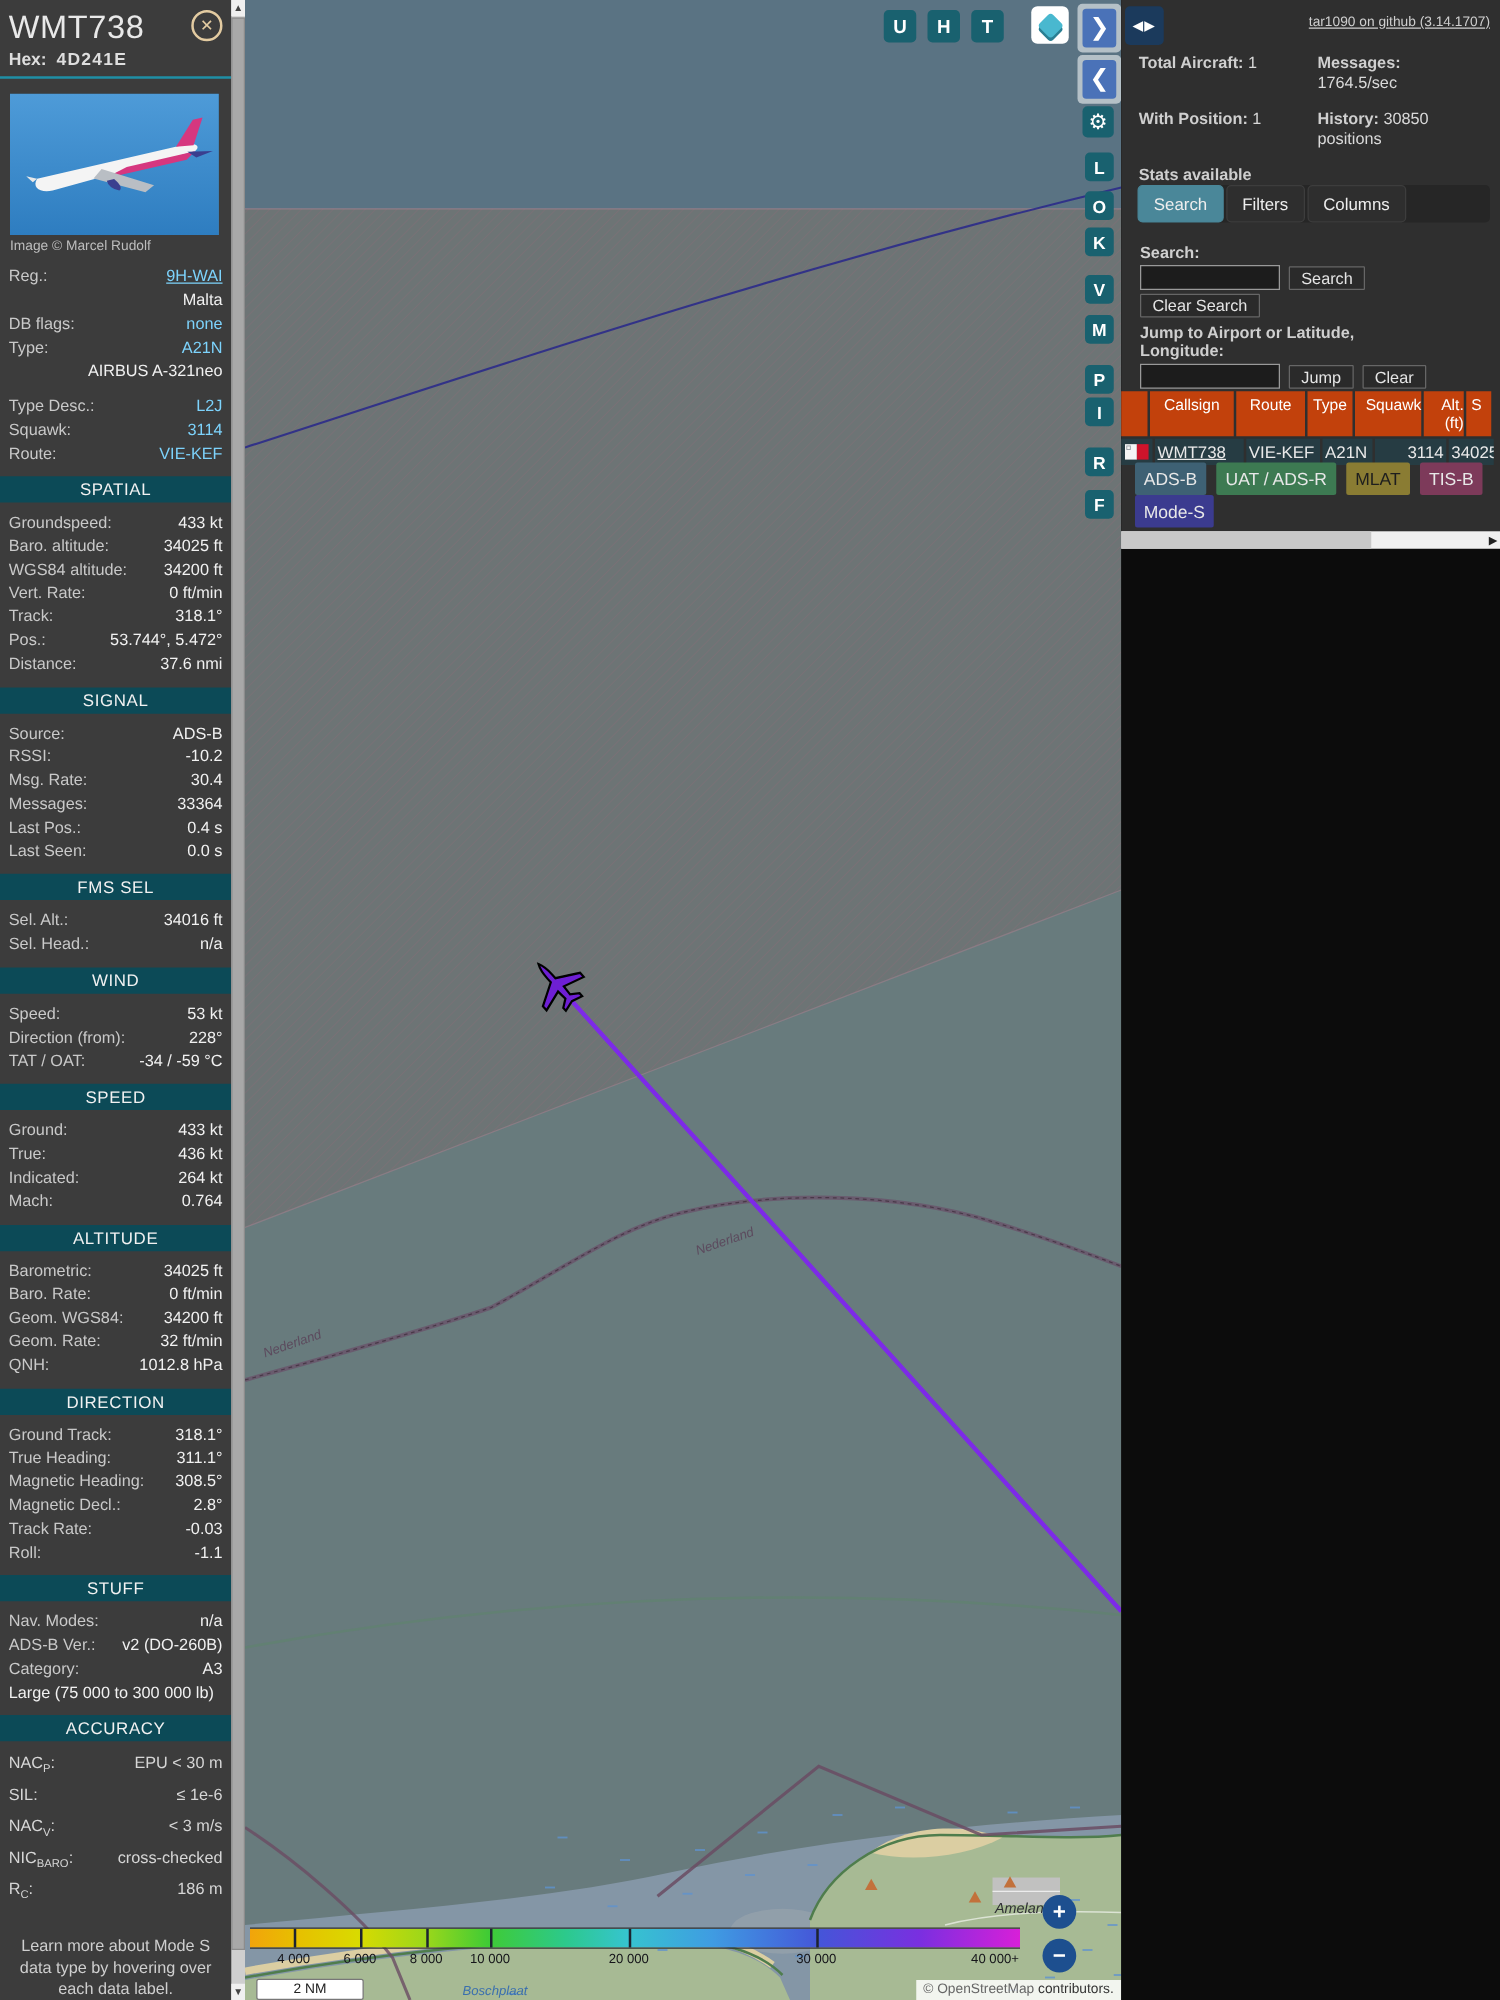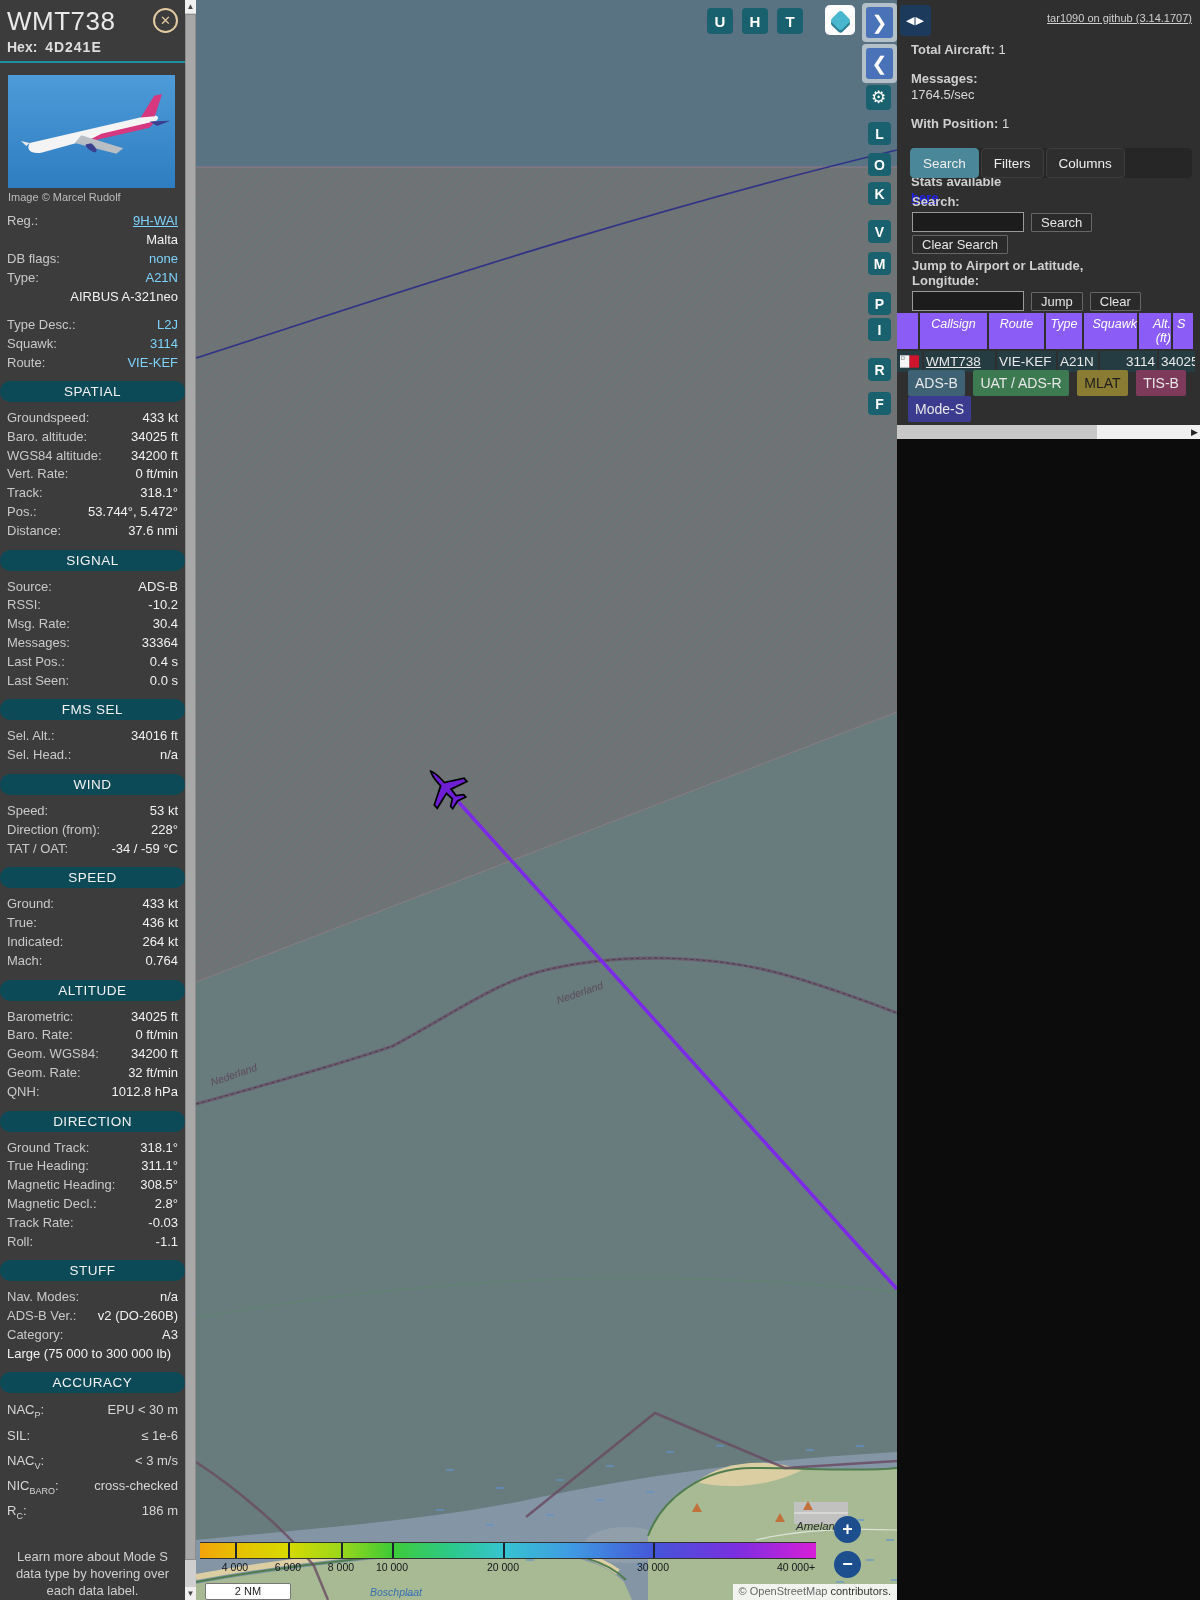--- a/index.html
+++ b/index.html
@@ -19,21 +19,21 @@
   #sb-hex b{letter-spacing:1px;}
   #sb-rule{height:2px;background:#1f8fa5;margin:0 0 10px 0;}
   #photo{margin:12px 8px 0 8px;width:167px;height:113px;position:relative;overflow:hidden;background:#3f8ecb;}
   .photo-credit{color:#bdbdbd;font-size:11px;padding:3px 8px 8px 8px;}
   .irow{display:flex;justify-content:space-between;line-height:19px;padding:0 7px;}
   .irow .lbl{color:#c9c9c9;}
   .irow .val{color:#7dd3fc;text-align:left;}
   .iextra{text-align:right;line-height:19px;color:#f1f1f1;padding:0 7px;}
   .reg-link{text-decoration:underline;}
   .sec-h{background:#0c4a57;color:#f2f2f2;text-align:center;font-size:13.5px;
-         padding:3px 0;margin:9px 0 7px 0;letter-spacing:.5px;border-radius:10px;}
+         padding:3px 0;margin:9px 0 7px 0;letter-spacing:.5px;}
   .sec-rows .row{display:flex;justify-content:space-between;line-height:18.8px;padding:0 7px;}
   .sec-rows .lbl{color:#c9c9c9;white-space:nowrap;}
   .sec-rows .val{color:#f1f1f1;text-align:right;white-space:nowrap;}
   .acc-row{display:flex;justify-content:space-between;line-height:19.5px;padding:0 7px;}
   .acc-row sub{font-size:9px;}
   #sb-footer{margin-top:22px;padding:0 6px;text-align:center;color:#cfcfcf;line-height:17px;}
 
   
   #sb-scroll{left:185px;top:0;width:11px;height:1600px;background:#cfcfcf;}
   #sb-scroll .arrow{position:absolute;left:0;width:11px;height:13px;background:#f0f0f0;color:#444;
@@ -72,40 +72,40 @@
   #attrib{position:absolute;right:0;top:1584px;height:16px;background:rgba(255,255,255,.85);
           font-size:11px;color:#666;padding:1px 6px 0 6px;white-space:nowrap;}
   #attrib .contrib{color:#333;}
 
   
   #panel{left:897px;top:0;width:303px;height:1600px;background:#0c0c0c;color:#d9d9d9;font-size:13px;}
   #panel-top{position:absolute;left:0;top:0;width:303px;height:425px;background:#2f2f2f;}
   #collapse-btn{position:absolute;left:3px;top:5px;width:31px;height:31px;background:#1b3a5c;border-radius:4px;
                 color:#fff;display:flex;align-items:center;justify-content:center;font-size:11px;letter-spacing:1px;cursor:pointer;}
   #version-link{position:absolute;right:8px;top:12px;font-size:11px;color:#cfcfcf;text-decoration:underline;cursor:pointer;}
-  #stats{position:absolute;left:14px;top:42px;width:282px;display:grid;grid-template-columns:1fr;column-gap:4px;}
+  #stats{position:absolute;left:14px;top:42px;width:282px;display:grid;grid-template-columns:1fr 1fr;column-gap:4px;}
   #stats .b{font-weight:bold;color:#cfcfcf;}
   #stats .cell{line-height:16px;margin-bottom:13px;}
   #here-link{color:#2222ee;font-weight:bold;text-decoration:underline;cursor:pointer;}
   #tabbar{position:absolute;left:13px;top:148px;width:282px;height:30px;background:#262626;border-radius:4px;
           display:flex;align-items:center;padding-left:0px;}
   .tab{height:28px;display:flex;align-items:center;padding:0 12px;border-radius:4px;margin-right:2px;
        background:#2e2e2e;border:1px solid #3d3d3d;color:#eee;cursor:pointer;font-size:13.5px;}
   .tab.active{background:#4a8799;border-color:#4a8799;}
   .plabel{font-weight:bold;color:#cfcfcf;}
   #search-section{position:absolute;left:15px;top:194px;width:282px;}
   .pinput{background:#1c1c1c;border:1px solid #999;color:#eee;height:16px;width:106px;font-size:12px;}
   .pbtn{background:#2a2a2a;border:1px solid #666;color:#e5e5e5;font-size:13px;padding:1px 9px;cursor:pointer;
         border-radius:1px;}
   .frow{display:flex;align-items:center;gap:7px;margin-top:3px;}
 
   
   #ptable{position:absolute;left:0px;top:313px;width:303px;}
   .trow{display:flex;}
-  .th{background:#8b5cf6;color:#fff;font-size:12.5px;text-align:center;padding:4px 0;margin-right:2px;font-style:italic;}
+  .th{background:#c2410c;color:#fff;font-size:12.5px;text-align:center;padding:4px 0;margin-right:2px;}
   .td{background:#263c43;color:#e9e9e9;font-size:13.5px;padding:3px 2px;margin-right:2px;margin-top:2px;
       white-space:nowrap;overflow:hidden;}
   .c-flag{width:21px;flex:none;display:flex;align-items:center;justify-content:center;}
   .c-callsign{width:67px;flex:none;}
   .c-route{width:55px;flex:none;}
   .c-type{width:36px;flex:none;}
   .c-squawk{width:53px;flex:none;text-align:right;}
   .c-alt{width:32px;flex:none;text-align:right;}
   .c-s{width:16px;flex:none;text-align:left;padding-left:4px;}
   .cs-link{text-decoration:underline;cursor:pointer;}

